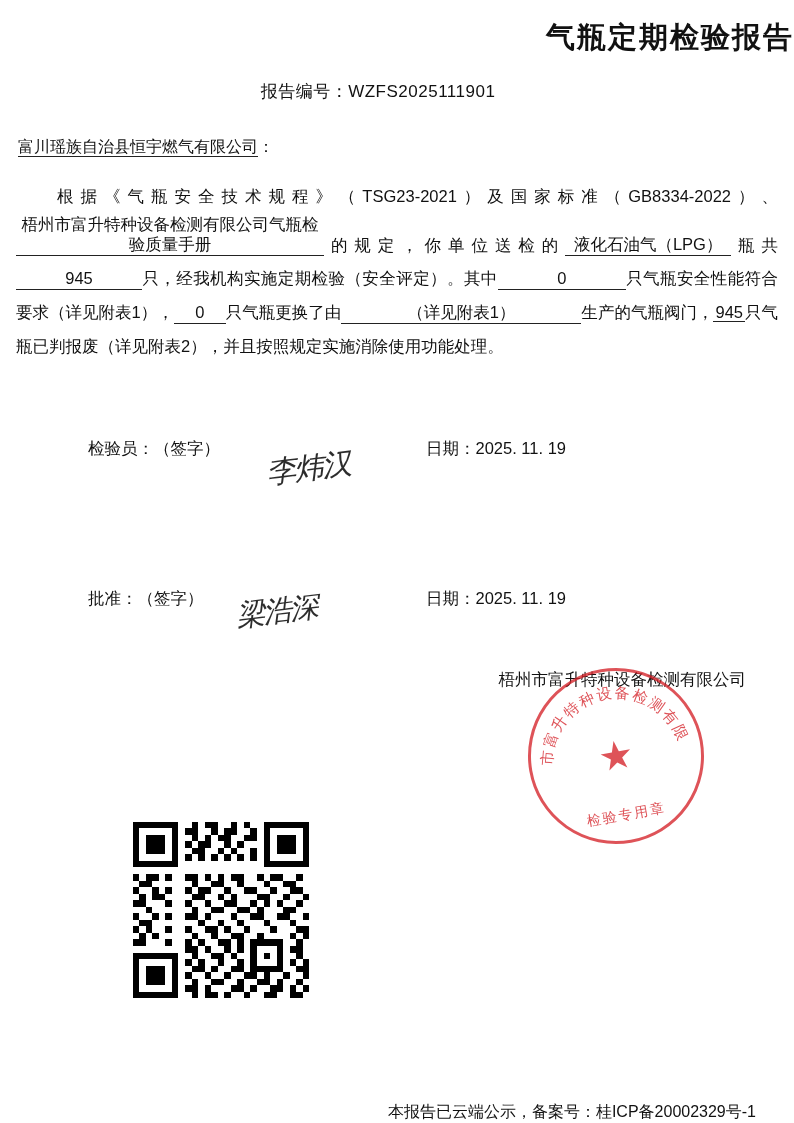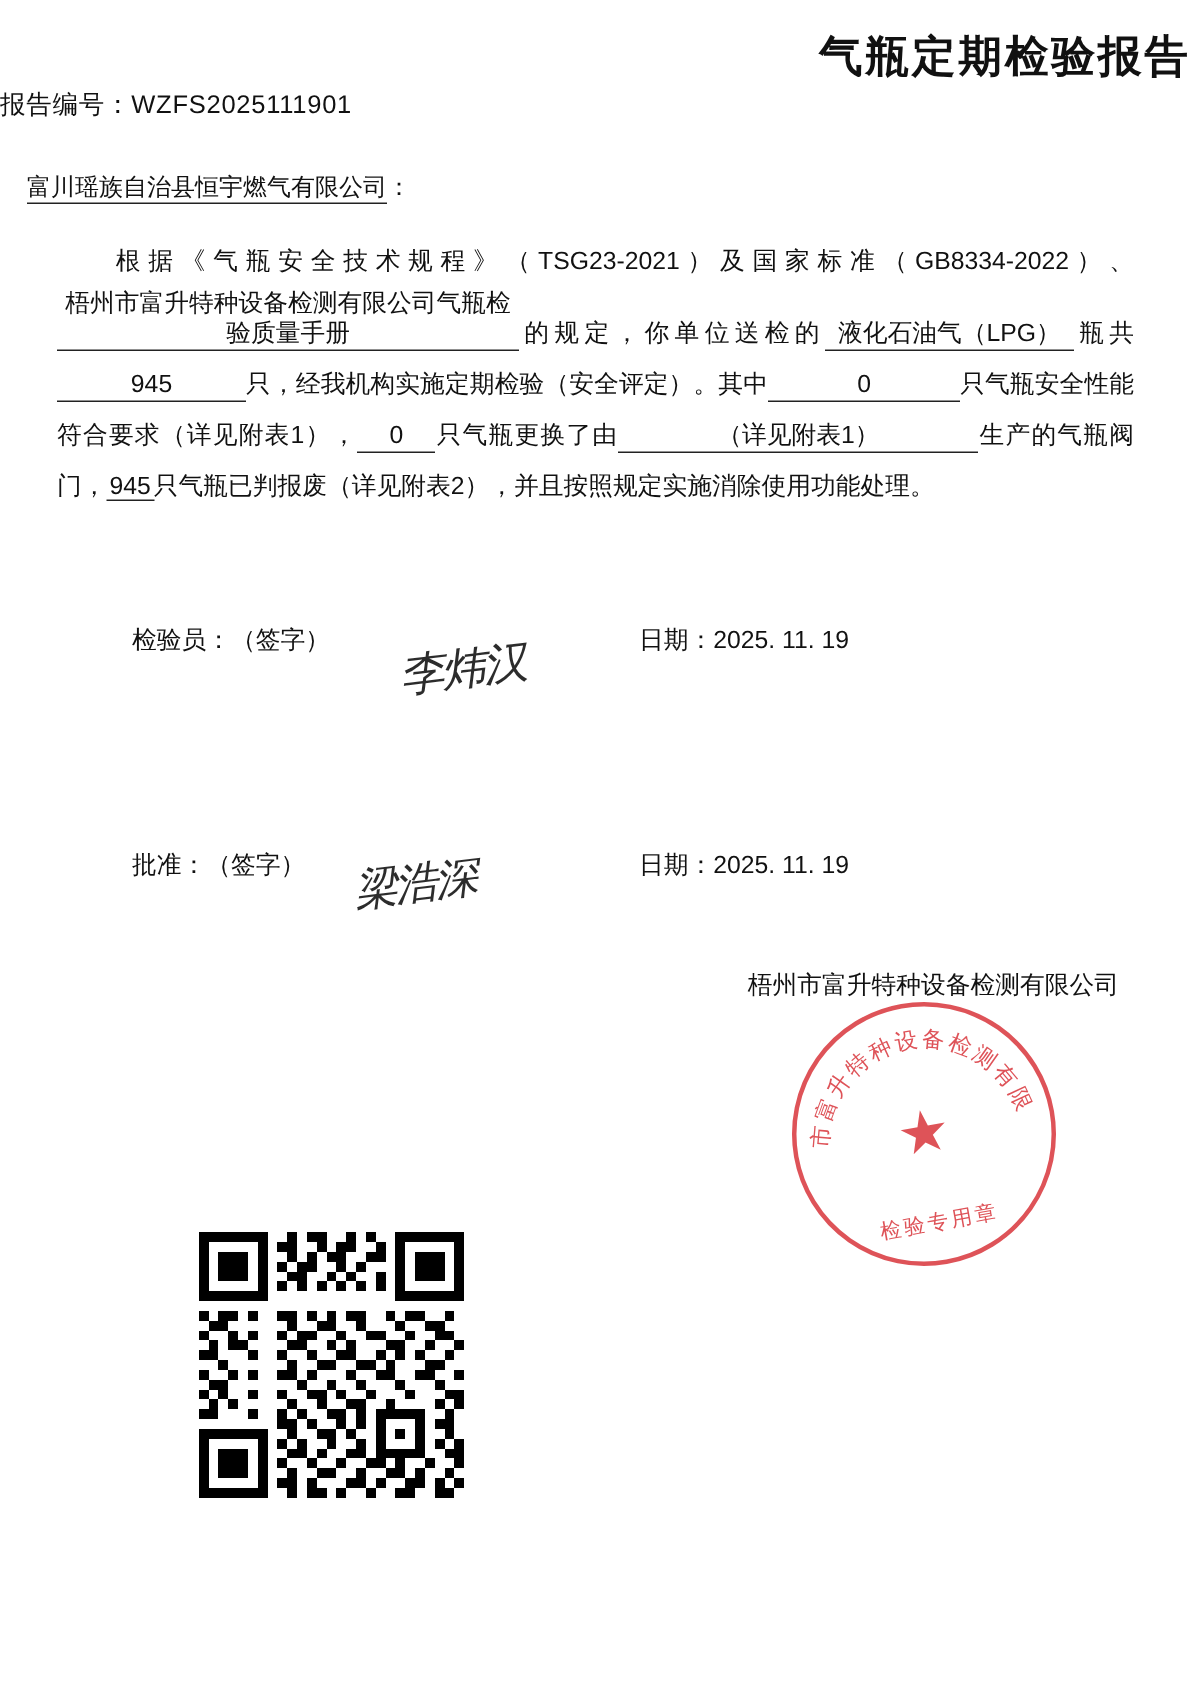--- a/index.html
+++ b/index.html
@@ -24,39 +24,40 @@
   }
   .doc-title {
     text-align: right;
     font-size: 29px;
     font-weight: bold;
     letter-spacing: 2px;
     margin-top: 18px;
     font-family: "Liberation Sans", "DejaVu Sans", sans-serif;
   }
   .report-no {
-    text-align: left;
+    text-align: center;
     font-size: 17px;
+    margin-top: 22px;
     padding-right: 38px;
     letter-spacing: 0.5px;
     font-family: "Liberation Sans", "DejaVu Sans", sans-serif;
   }
   .addressee {
     margin-top: 34px;
     padding-left: 18px;
     font-size: 16px;
     font-family: "Liberation Sans", "DejaVu Sans", sans-serif;
   }
   .addressee .uline {
     border-bottom: 1px solid #222;
     padding-bottom: 1px;
   }
   .body-text {
     margin-top: 22px;
-    padding: 0 38px;
+    padding: 0 16px;
     font-size: 16.5px;
     line-height: 2.05;
     text-align: justify;
     font-family: "Liberation Sans", "DejaVu Sans", sans-serif;
   }
   .indent {
     display: inline-block;
     width: 34px;
   }
   .fill {
@@ -426,14 +427,15 @@
         <rect x="10" y="27" width="1" height="1"></rect>
           <rect x="12" y="27" width="2" height="1"></rect>
         <rect x="15" y="27" width="1" height="1"></rect>
           <rect x="18" y="27" width="1" height="1"></rect>
         <rect x="21" y="27" width="2" height="1"></rect>
           <rect x="25" y="27" width="2" height="1"></rect>
       </g>
     </svg>
   </div>
 
+  <div class="footer">本报告已云端公示，备案号：桂ICP备20002329号-1</div>
 
 </div>
 
 </body></html>

